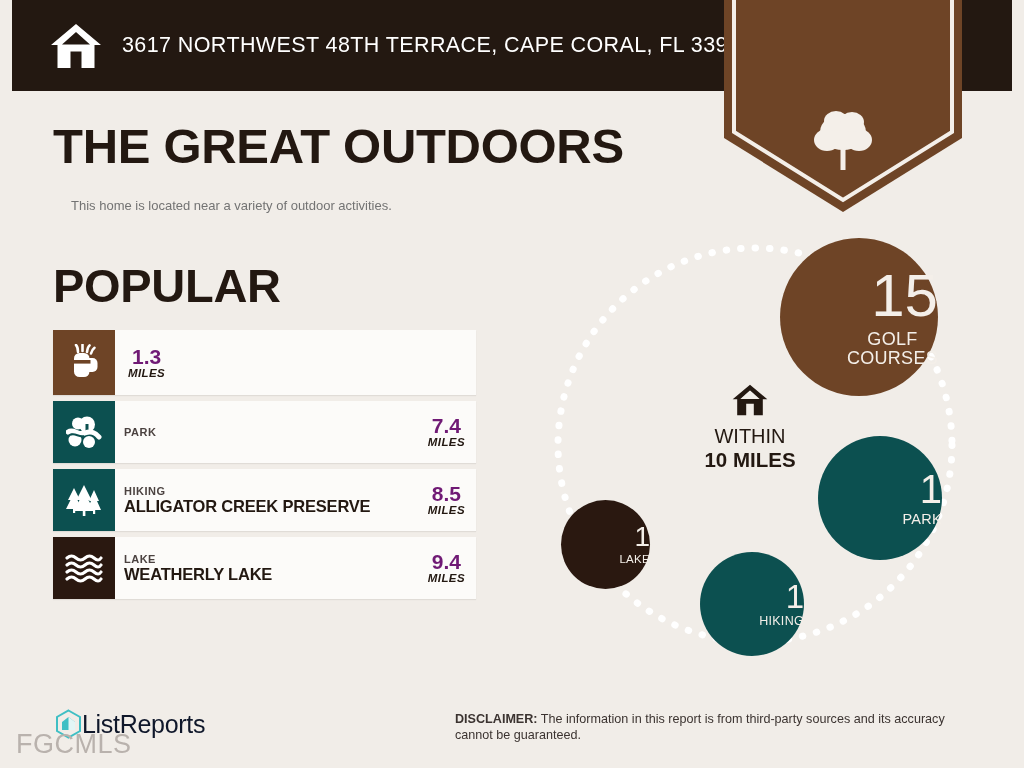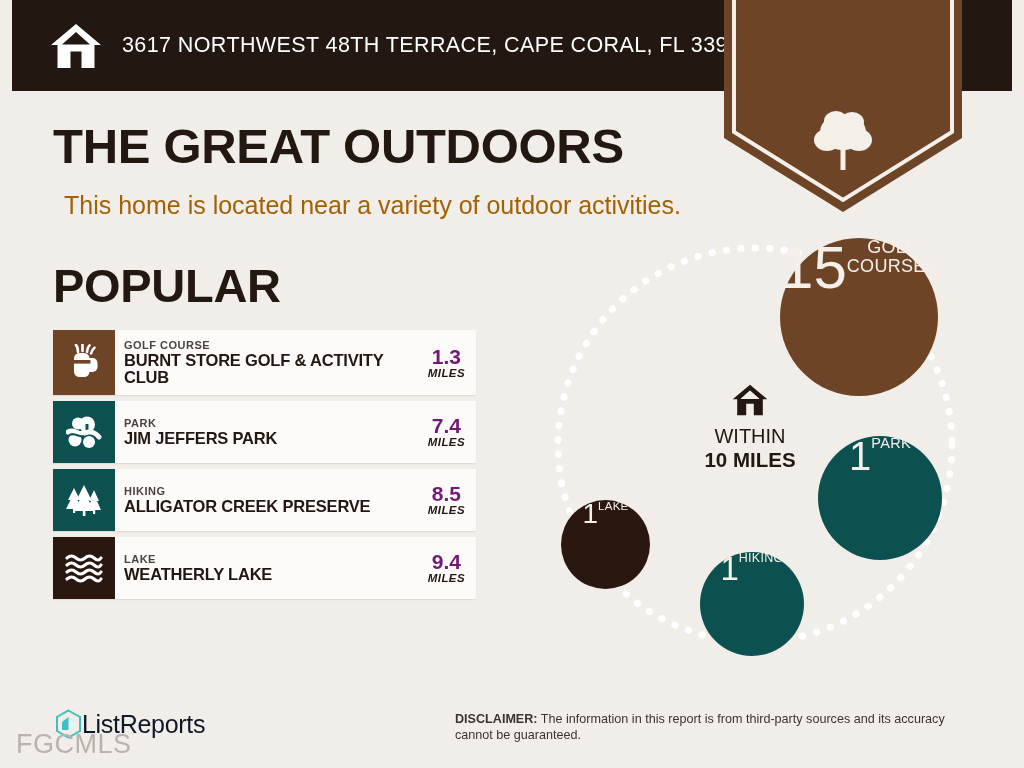--- a/index.html
+++ b/index.html
@@ -73,23 +73,23 @@
     font-size: 49px;
     font-weight: bold;
     letter-spacing: -0.3px;
     color: #231811;
     margin: 0;
   }
   .subtitle {
     position: absolute;
     left: 55px;
     top: 182px;
-    font-size: 25px;
-    color: #a16207;
-    margin: 9px;
+    font-size: 13px;
+    color: #737373;
+    margin: 16px;
   }
   .section-title {
     position: absolute;
     left: 53px;
     top: 258px;
     font-size: 47px;
     font-weight: bold;
     letter-spacing: -0.3px;
     color: #231811;
     margin: 0;
@@ -170,22 +170,22 @@
   }
   .dotted-ring {
     position: absolute;
     left: 0; top: 0;
     width: 470px; height: 470px;
   }
   .bubble {
     position: absolute;
     border-radius: 50%;
     display: flex;
-    flex-direction: row;
-    align-items: flex-start;
+    flex-direction: column;
+    align-items: flex-end;
     justify-content: center;
     color: #f4efe9;
     text-align: center;
   }
   .bubble .num {
     font-weight: 400;
     line-height: 1;
   }
   .bubble .lbl {
     font-weight: 400;
@@ -319,24 +319,20 @@
         <path d="M11 8 C11 4 10 2 9 1" stroke="#fff" stroke-width="2.6" fill="none" stroke-linecap="round"></path>
         <path d="M15.5 7 C15.5 3 15.5 1.5 15.5 0.8" stroke="#fff" stroke-width="2.6" fill="none" stroke-linecap="round"></path>
         <path d="M20 8 C20.5 4 21.5 2.2 22.5 1.4" stroke="#fff" stroke-width="2.6" fill="none" stroke-linecap="round"></path>
         <path d="M24 9.5 C25 6 26.5 4.5 27.5 3.8" stroke="#fff" stroke-width="2.6" fill="none" stroke-linecap="round"></path>
         <rect x="7" y="9" width="15.5" height="24" rx="5.5" fill="#fff"></rect>
         <path d="M21 14 h4.5 a5 5 0 0 1 5 5 v4 a5 5 0 0 1 -5 5 H21 Z" fill="#fff"></path>
         <rect x="6" y="16" width="17.5" height="3.6" fill="#6e4426"></rect>
       </svg>
     </div>
     <div class="poi-body">
-      <div class="poi-text">
-        <div class="poi-cat">GOLF COURSE</div>
-        <div class="poi-name">BURNT STORE GOLF &amp; ACTIVITY CLUB</div>
-      </div>
       <div class="poi-dist">
         <div class="poi-dist-num">1.3</div>
         <div class="poi-dist-unit">MILES</div>
       </div>
     </div>
   </div>
 
   <div class="poi-row">
     <div class="poi-icon" style="background:#0c5050">
       <svg width="36" height="32" viewBox="0 0 36 32">
@@ -345,21 +341,20 @@
         <rect x="19.5" y="8" width="3" height="10" fill="#0c5050"></rect>
         <path d="M2 16 C8 12 12 20 19 17 C25 14.5 30 17 33 21" stroke="#fff" stroke-width="5" fill="none" stroke-linecap="round"></path>
         <circle cx="9" cy="24" r="6.5" fill="#fff"></circle>
         <circle cx="23" cy="26" r="6" fill="#fff"></circle>
         <path d="M4 19 C9 16 13 22 18 20" stroke="#0c5050" stroke-width="2" fill="none"></path>
       </svg>
     </div>
     <div class="poi-body">
       <div class="poi-text">
         <div class="poi-cat">PARK</div>
-        <div class="poi-name">JIM JEFFERS PARK</div>
       </div>
       <div class="poi-dist">
         <div class="poi-dist-num">7.4</div>
         <div class="poi-dist-unit">MILES</div>
       </div>
     </div>
   </div>
 
   <div class="poi-row">
     <div class="poi-icon" style="background:#0c5050">

